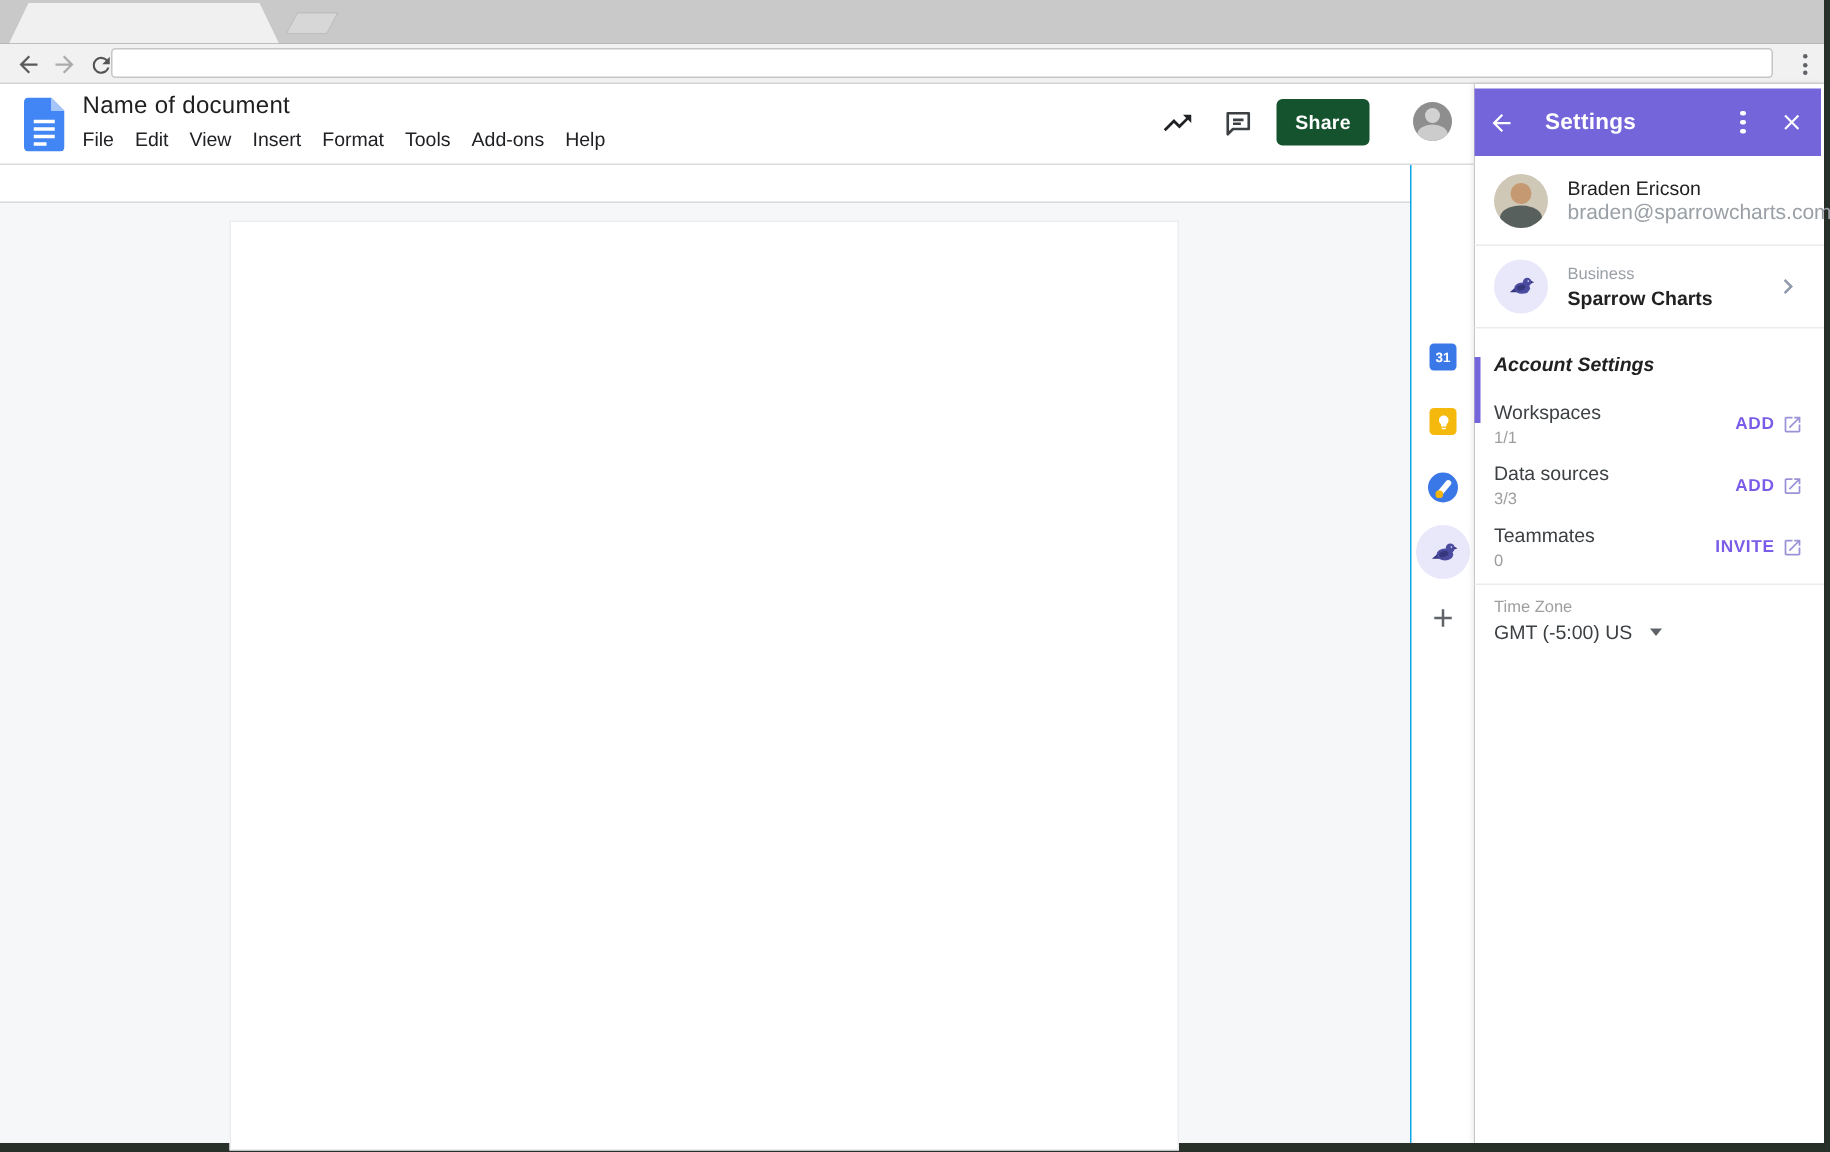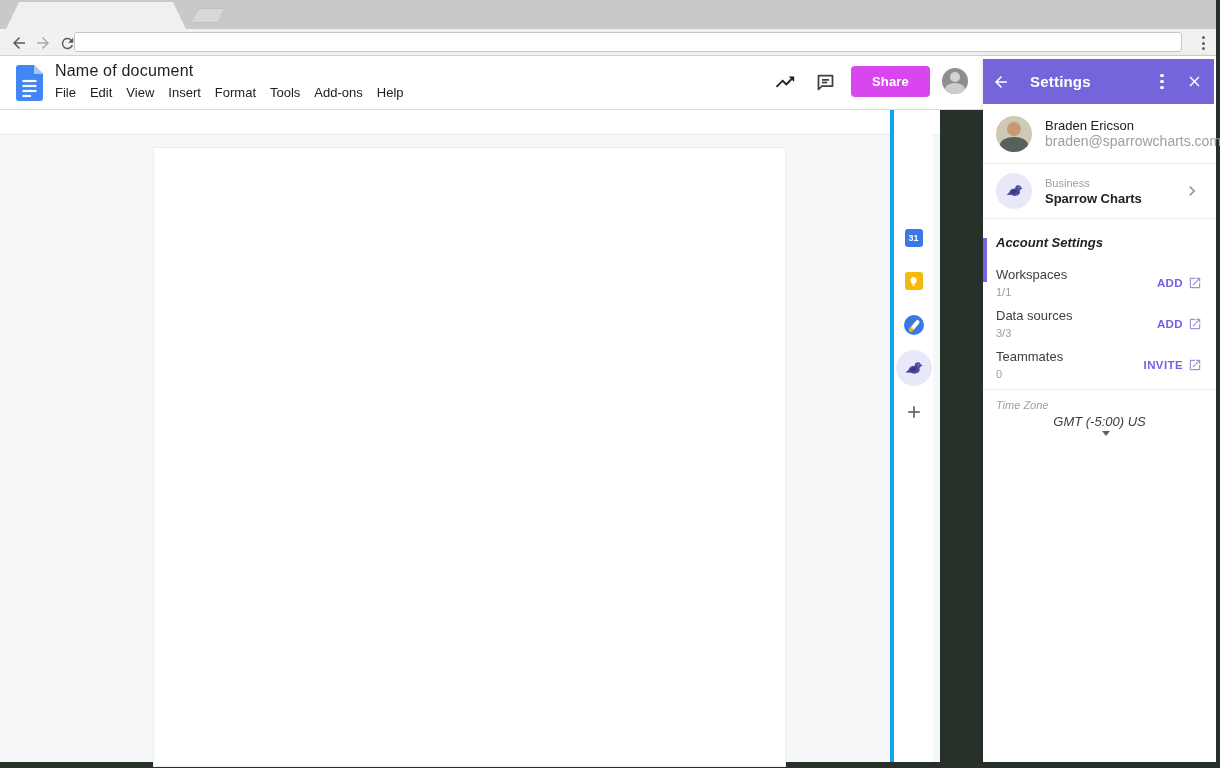--- a/index.html
+++ b/index.html
@@ -21,34 +21,34 @@
   .kebab i { width:3px; height:3px; border-radius:50%; background:#5f6368; }
   .kebab.white i { background:#fff; width:3.5px; height:3.5px; }
 
   
   .docs-header { left:0; top:56px; width:983px; height:54px; background:#fff; border-bottom:1px solid #dadce0; }
   .doc-file-icon { position:absolute; left:16px; top:9px; width:27px; height:36px; }
   .doc-title { position:absolute; left:55px; top:6px; font-size:16px; font-weight:500; color:#1f1f1f; letter-spacing:.2px; }
   .menu-row { position:absolute; left:55px; top:29px; display:flex; gap:14px; }
   .menu-row span { font-size:13px; color:#202124; cursor:default; }
   .hd-ic { position:absolute; top:14px; width:24px; height:24px; display:flex; align-items:center; justify-content:center; }
-  .share-btn { position:absolute; left:851px; top:10px; width:79px; height:31px; background:#d946ef; border:none;
+  .share-btn { position:absolute; left:851px; top:10px; width:62px; height:31px; background:#14532d; border:none;
     border-radius:4px; color:#fff; font-size:13px; font-weight:700; font-family:"Liberation Sans",sans-serif; letter-spacing:.2px; }
   .hd-avatar { position:absolute; left:942px; top:12px; width:26px; height:26px; border-radius:50%;
     background:#8e8e8e; overflow:hidden; }
   .hd-avatar .head { position:absolute; left:8px; top:4px; width:10px; height:10px; border-radius:50%; background:#d2d2d2; }
   .hd-avatar .body { position:absolute; left:3px; top:15px; width:20px; height:12px; border-radius:50%; background:#cccccc; }
 
   
   .ruler { left:0; top:110px; width:940px; height:25px; background:#fff; border-bottom:1px solid #e8eaee; }
   .canvas { left:0; top:135px; width:940px; height:627px; background:#f6f7f9; }
   .page { position:absolute; left:153px; top:12px; width:633px; height:620px; background:#fff; border:1px solid #ececf1; }
 
   
-  .iconstrip { left:890px; top:110px; width:43px; height:652px; background:#fff; border-left:4px solid #0ea5e9; }
+  .iconstrip { left:940px; top:110px; width:43px; height:652px; background:#fff; border-left:1px solid #0ea5e9; }
   .strip-ic { position:absolute; left:50%; transform:translateX(-50%); display:flex; align-items:center; justify-content:center; }
   .cal-ic { width:18px; height:18px; background:#3b78e7; border-radius:3px; color:#fff; font-size:9px; font-weight:700;
     display:flex; align-items:center; justify-content:center; }
   .keep-ic { width:18px; height:18px; background:#f5b80c; border-radius:3px; display:flex; align-items:center; justify-content:center; }
   .tasks-ic { width:20px; height:20px; background:#3b78e7; border-radius:50%; position:relative; overflow:hidden; }
   .tasks-ic .bar { position:absolute; left:9px; top:4px; width:3.5px; height:12px; background:#fff; border-radius:2px; transform:rotate(40deg); }
   .tasks-ic .dot { position:absolute; left:5px; top:12px; width:4.5px; height:4.5px; background:#f2b50b; border-radius:50%; }
   .addon-active { width:36px; height:36px; border-radius:50%; background:#e9e8fb; }
 
   
@@ -73,24 +73,24 @@
   .spacer { flex:1; }
   .section-title { padding:16px 13px 8px; font-size:13px; font-weight:700; color:#212121;font-style:italic; }
   .srow { display:flex; align-items:center; padding:4px 14px 4px 13px; }
   .srow .txt { display:flex; flex-direction:column; gap:2px; }
   .t-lg { font-size:13px; color:#3c4043; line-height:17px; }
   .t-sm { font-size:11px; color:#9e9e9e; line-height:14px; }
   .srow-billing { padding:4px 14px 8px 13px; border-bottom:1px solid #ececec; }
   .srow-teammates { border-bottom:1px solid #ececec; padding-bottom:8px; }
   .action { display:flex; align-items:center; gap:5px; font-size:11.5px; font-weight:700;
     color:#7a5ce8; letter-spacing:.4px; cursor:pointer; }
-  .tz-block { padding:8px 13px;font-style:italic; }
+  .tz-block { padding:8px 13px; }
   .caret { display:inline-block; width:0; height:0; border-left:4.5px solid transparent;
     border-right:4.5px solid transparent; border-top:5px solid #5f6368; margin-left:12px; }
-  .tz-value { font-size:13px; color:#3c4043; line-height:19px; display:flex; align-items:center;flex-direction:column; }
+  .tz-value { font-size:13px; color:#3c4043; line-height:19px; display:flex; align-items:center; }
 </style>
 </head>
 <body>
 
 <div class="abs tabbar">
   <div class="tab-active"></div>
   <div class="tab-new"></div>
 </div>
 
 <div class="abs navbar">

